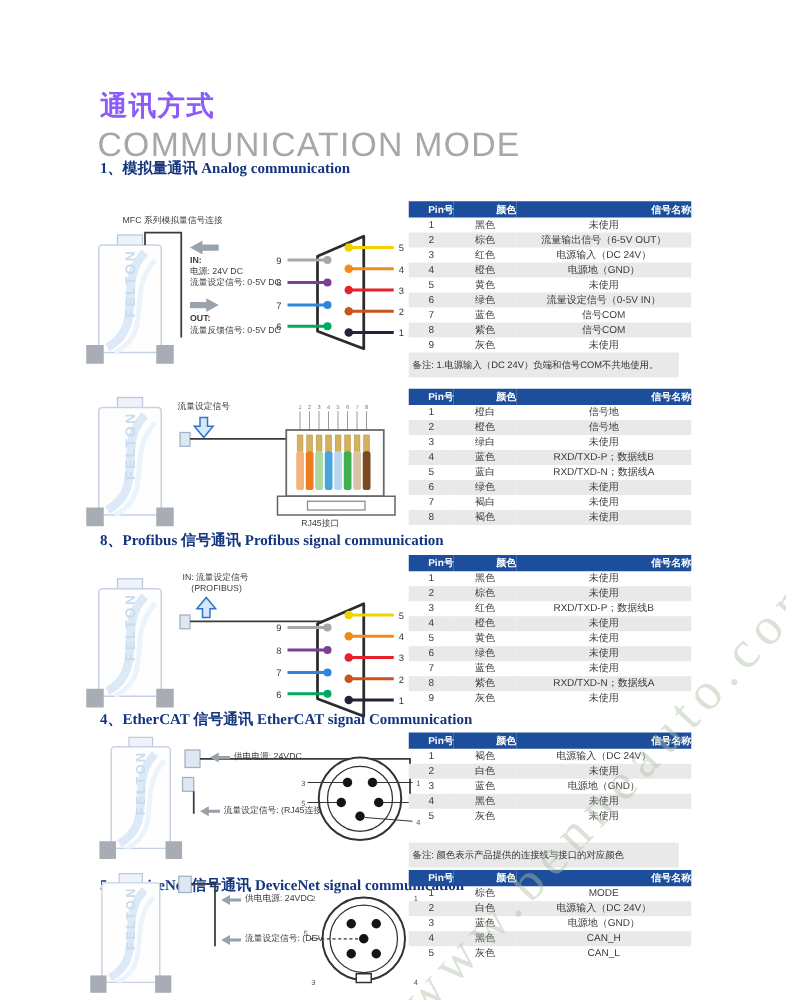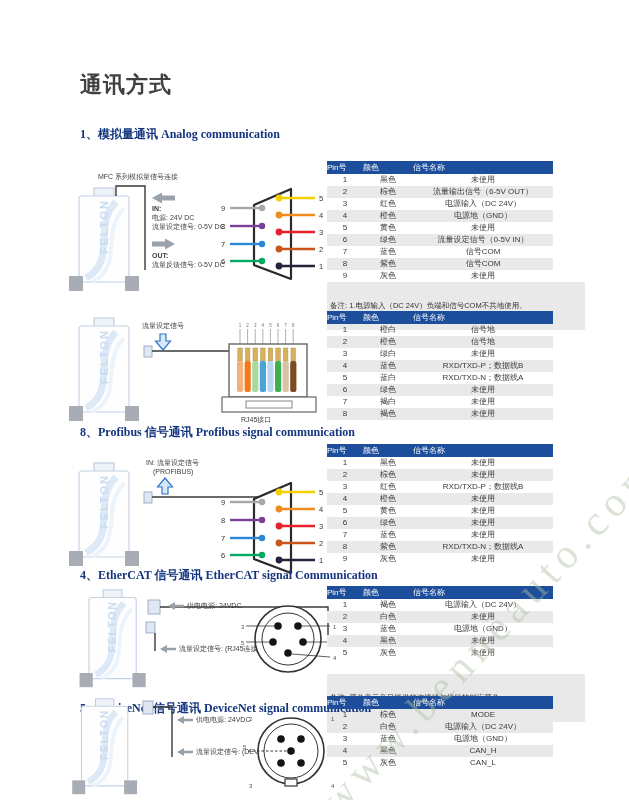--- a/index.html
+++ b/index.html
@@ -3,63 +3,64 @@
 <meta charset="utf-8">
 <style>
   * { margin:0; padding:0; box-sizing:border-box; }
   html,body { background:#ffffff; }
   .page {
     position:relative; width:629px; height:800px; background:#ffffff;
     overflow:hidden; font-family:"Liberation Sans", sans-serif;
   }
   .title {
     position:absolute; left:80px; top:70px;
-    font-size:22px; font-weight:bold; color:#404040; letter-spacing:1px;
+    font-size:22px; font-weight:bold; color:#8b5cf6; letter-spacing:1px;
   }
   .subtitle {
     position:absolute; left:78px; top:101px;
     font-size:27px; font-weight:400; color:#a4a7ab; letter-spacing:1px;
   }
   .sec-heading {
     position:absolute; left:80px;
     font-family:"Liberation Serif", serif;
     font-size:12px; font-weight:bold; color:#14357f; white-space:nowrap;
   }
   .pin-table {
     position:absolute; width:226px; border-collapse:collapse; table-layout:fixed;
     font-size:8px; color:#3a3a3a; line-height:1;
   }
   .pin-table th {
-    background:#1d4e9b; color:#ffffff; font-weight:normal;
-    height:13px; font-size:8px; text-align:left;
+    background:#1d4e9b; color:#ffffff; font-weight:bold;
+    height:13px; font-size:8px; text-align:right;
   }
   .pin-table td { height:12px; text-align:center; }
   .pin-table tbody tr:nth-child(even){ background:#e9e9e9; }
   .note {
-    position:absolute; width:258px; background:#e9e9e9;
-    font-size:7.5px; color:#333; padding:20px 3px; line-height:1.1;
+    position:absolute; width:216px; background:#e9e9e9;
+    font-size:7.5px; color:#333; padding:6px 3px; line-height:1.1;
   }
   .diag-label {
     position:absolute; font-size:7px; color:#3c3c3c; white-space:nowrap; line-height:1.2;
   }
   .arrow-label { display:flex; align-items:center; gap:3px; }
   svg.pos { position:absolute; }
   .watermark {
     position:absolute; left:210px; top:610px; width:560px; text-align:center;
     transform:rotate(-47deg); transform-origin:center;
     font-family:"Liberation Serif", serif; font-size:42px; letter-spacing:7px;
     color:rgba(172,192,164,0.45); white-space:nowrap; pointer-events:none;
   }
 </style>
 </head>
 <body>
 
 <div class="page">
 
   <div class="title">通讯方式</div>
+  <div class="subtitle">COMMUNICATION MODE</div>
 
   <div class="sec-heading" style="top:126px;">1、模拟量通讯 Analog communication</div>
 
   <svg class="pos" style="left:66px;top:186px;width:80px;height:108px;" viewBox="0 0 80 108">
     <rect x="28" y="2" width="20" height="9" fill="#eef3fa" stroke="#b9c8de"></rect>
     <rect x="13" y="10" width="50" height="86" rx="3" fill="#fefefe" stroke="#c6d2e4" stroke-width="1.2"></rect>
     <path d="M20,92 C52,74 26,40 50,16" stroke="#dce9f7" stroke-width="7" fill="none"></path>
     <path d="M26,96 C58,80 34,48 58,22" stroke="#ebf3fb" stroke-width="4" fill="none"></path>
     <text x="-68" y="42" transform="rotate(-90)" font-size="11" letter-spacing="2" font-weight="bold" fill="#c9dbee">FELTON</text>
     <rect x="3" y="90" width="14" height="15" fill="#a8adb5"></rect>

